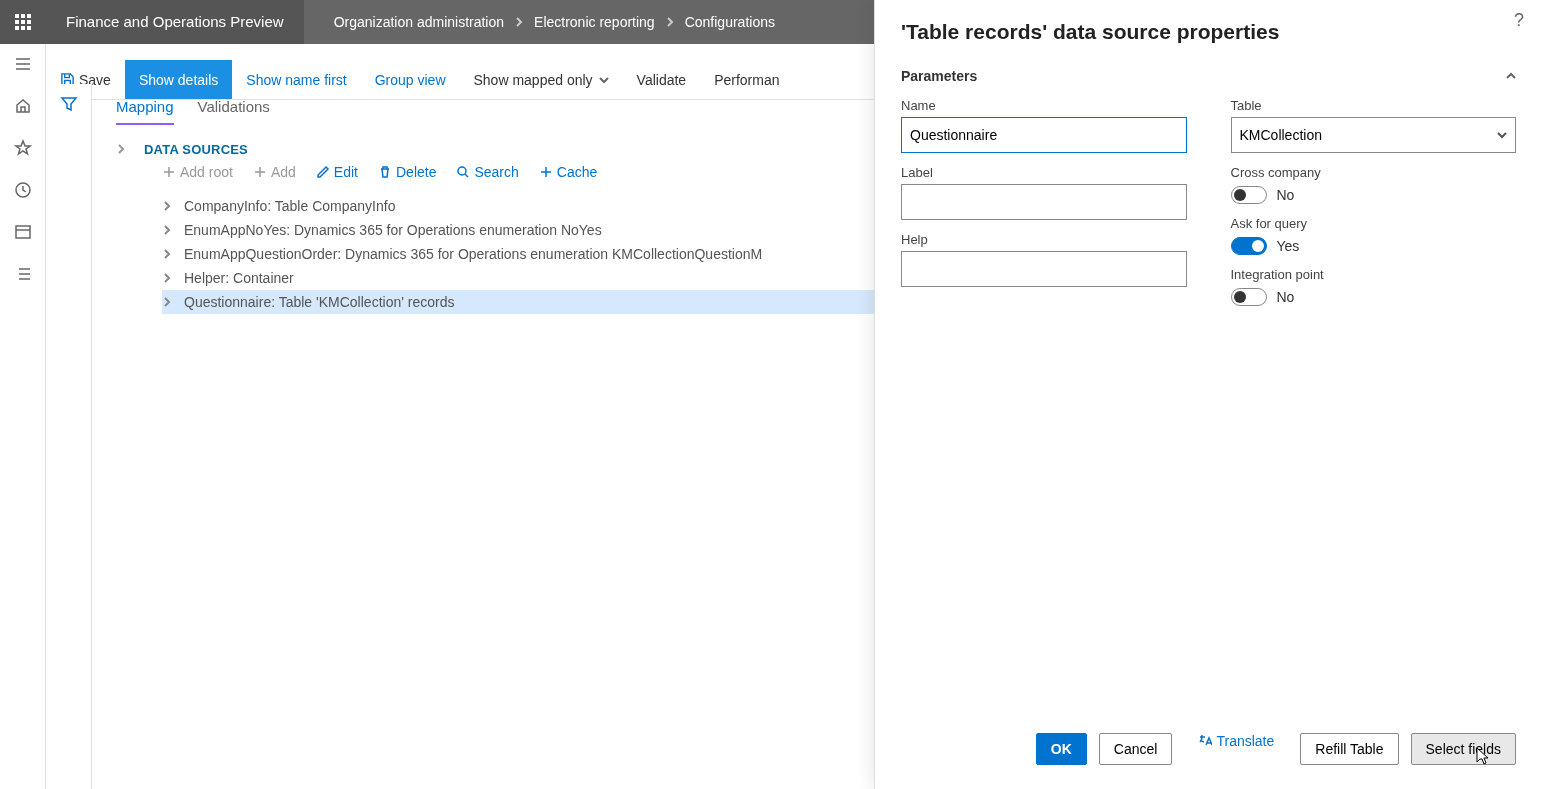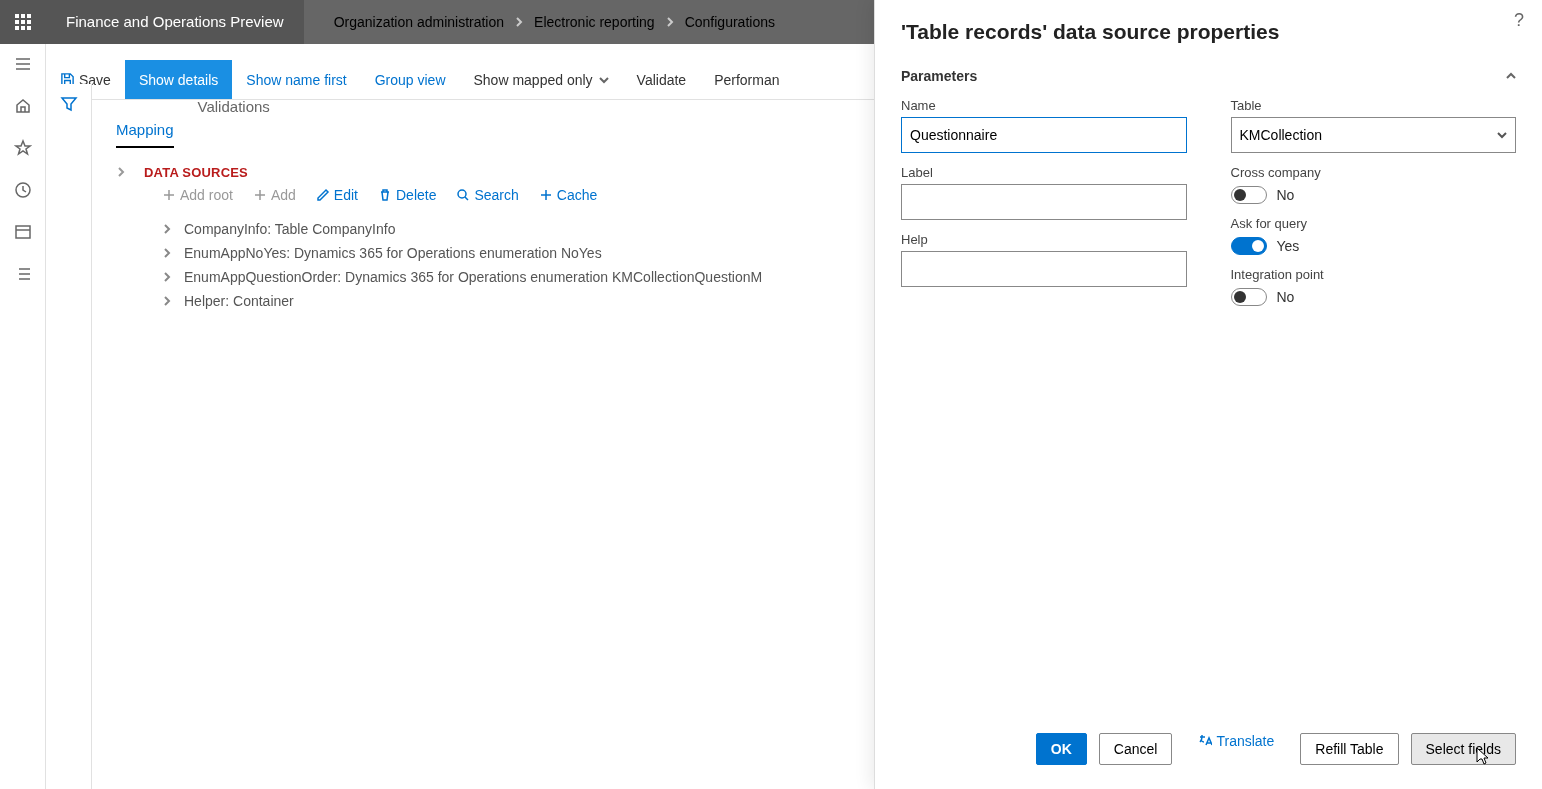--- a/index.html
+++ b/index.html
@@ -55,21 +55,21 @@
   height: 44px;
   line-height: 44px;
   background: #555;
 }
 
 .breadcrumb {
   display: flex;
   align-items: flex-start;
   padding-left: 30px;
   font-size: 14px;
-  color: #000000;
+  color: #ffffff;
 }
 
 .breadcrumb-item {
   cursor: pointer;
 }
 
 .breadcrumb-sep {
   padding: 0 10px;
   color: #ccc;
 }
@@ -214,22 +214,21 @@
 }
 
 .tab {
   padding-bottom: 8px;
   color: #666;
   cursor: pointer;
 }
 
 .tab.active {
   color: #0073cf;
-  border-bottom: 2px solid #000000;
-  margin-top: 23px;
+  border-bottom: 2px solid #8b5cf6;
 }
 
 .section-box {
   border-top: 1px solid transparent;
 }
 
 .section-row {
   display: flex;
   align-items: center;
   gap: 14px;
@@ -238,21 +237,21 @@
 
 .expand-caret {
   cursor: pointer;
   color: #999;
   width: 14px;
 }
 
 .section-label {
   font-size: 13px;
   font-weight: 600;
-  color: #b91c1c;
+  color: #0369a1;
   letter-spacing: 0.2px;
 }
 
 .section-actions {
   display: flex;
   gap: 20px;
   padding-left: 46px;
   margin-bottom: 14px;
 }
 
@@ -685,20 +684,26 @@
                 <path d="M3 1l4 4-4 4"></path>
               </svg></span>
           <span>EnumAppQuestionOrder: Dynamics 365 for Operations enumeration KMCollectionQuestionM</span>
         </div>
         <div class="tree-item">
           <span class="caret"><svg class="chev" viewBox="0 0 10 10">
                 <path d="M3 1l4 4-4 4"></path>
               </svg></span>
           <span>Helper: Container</span>
         </div>
+        <div class="tree-item selected">
+          <span class="caret"><svg class="chev" viewBox="0 0 10 10">
+                <path d="M3 1l4 4-4 4"></path>
+              </svg></span>
+          <span>Questionnaire: Table 'KMCollection' records</span>
+        </div>
       </div>
     </div>
   </div>
 </div>
 
 <div class="properties-panel">
   <span class="help-icon">?</span>
   <h2 class="panel-title">'Table records' data source properties</h2>
   <div class="panel-section-header">
     <span>Parameters</span>

